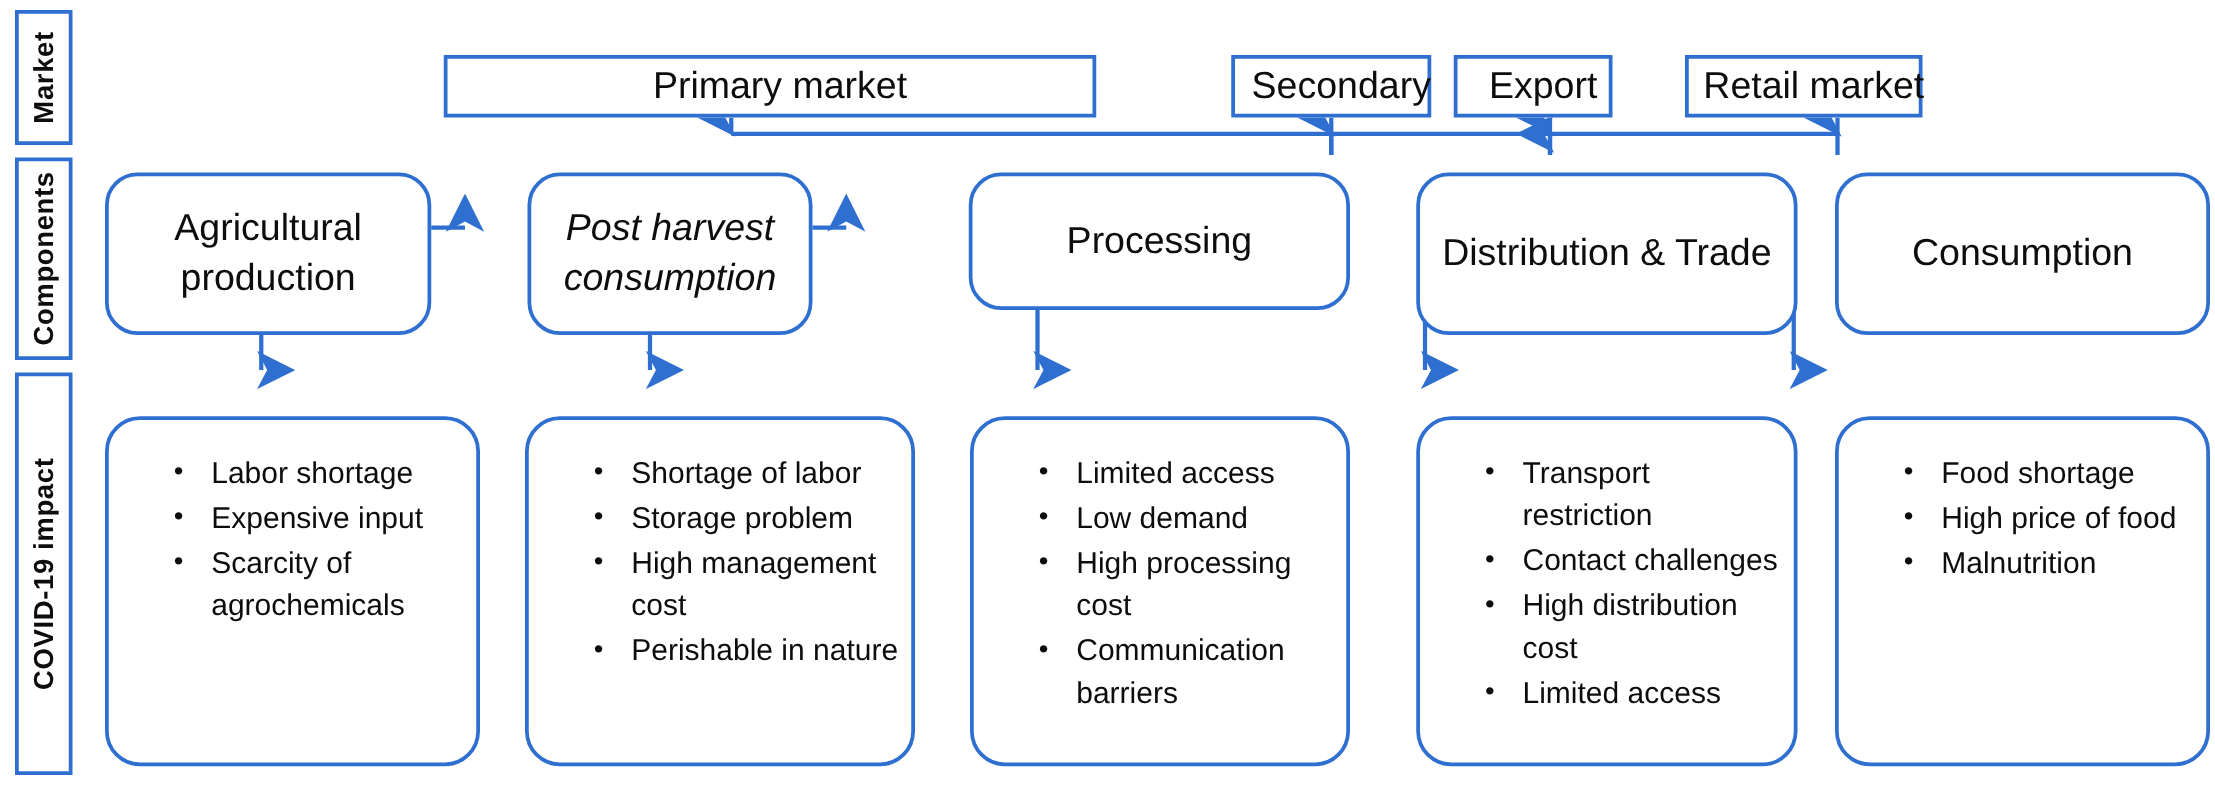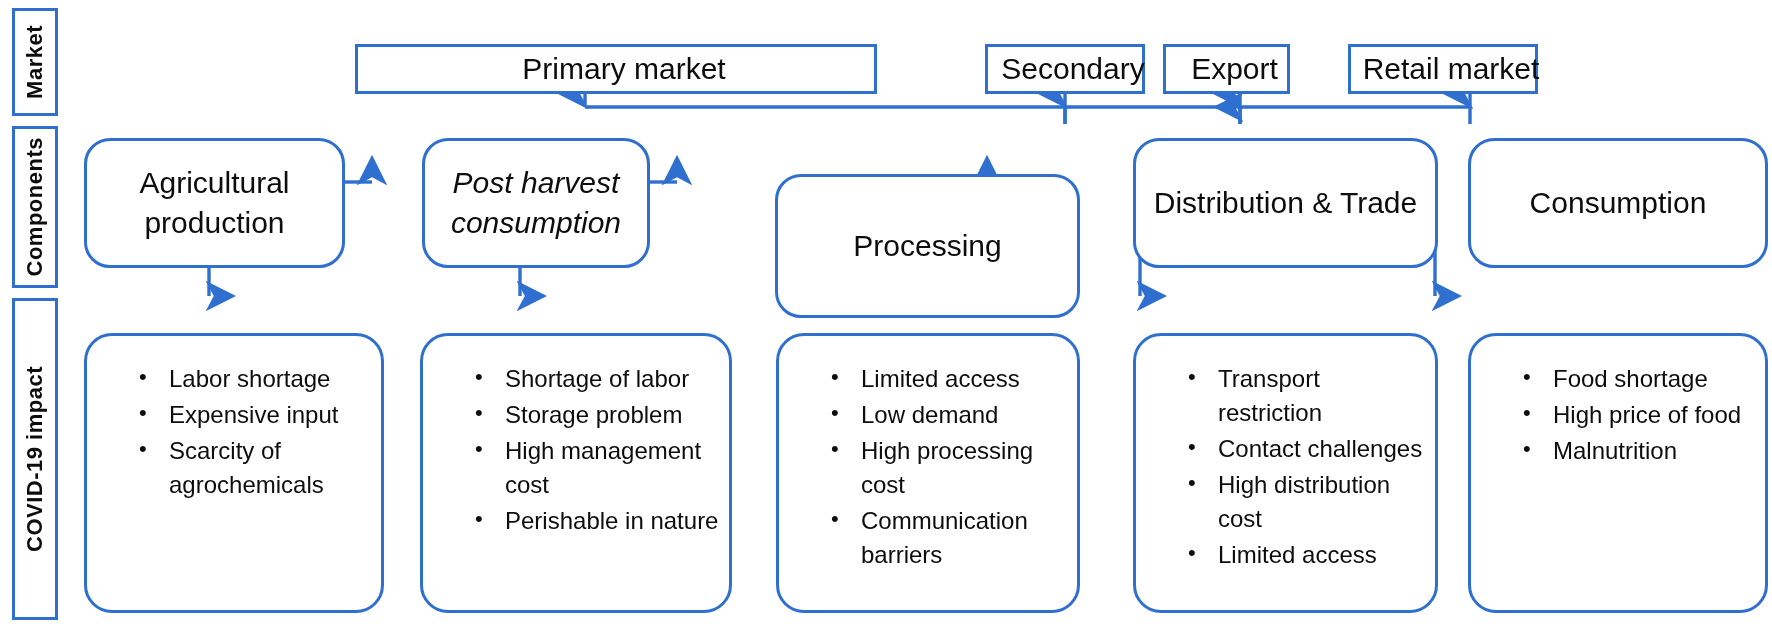--- a/index.html
+++ b/index.html
@@ -178,21 +178,21 @@
     </div>
   </div>
 
   <div class="cbox" style="left:422px; top:138px; width:228px; height:130px;font-style:italic;">
     <div>
       <div>Post harvest</div>
       <div>consumption</div>
     </div>
   </div>
 
-  <div class="cbox" style="left:775px; top:138px; width:305px; height:144px;margin-top:36px;">
+  <div class="cbox" style="left:775px; top:138px; width:305px; height:110px;">
     <div>
       <div>Processing</div>
     </div>
   </div>
 
   <div class="cbox" style="left:1133px; top:138px; width:305px; height:130px;">
     <div>
       <div>Distribution &amp; Trade</div>
     </div>
   </div>

